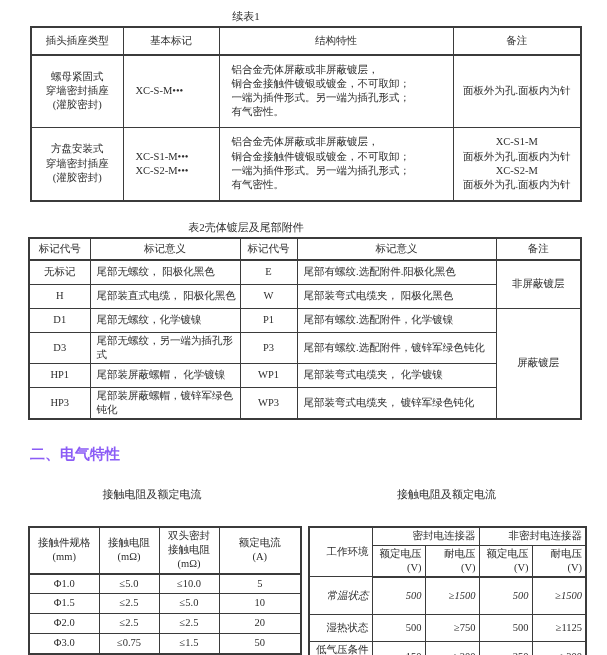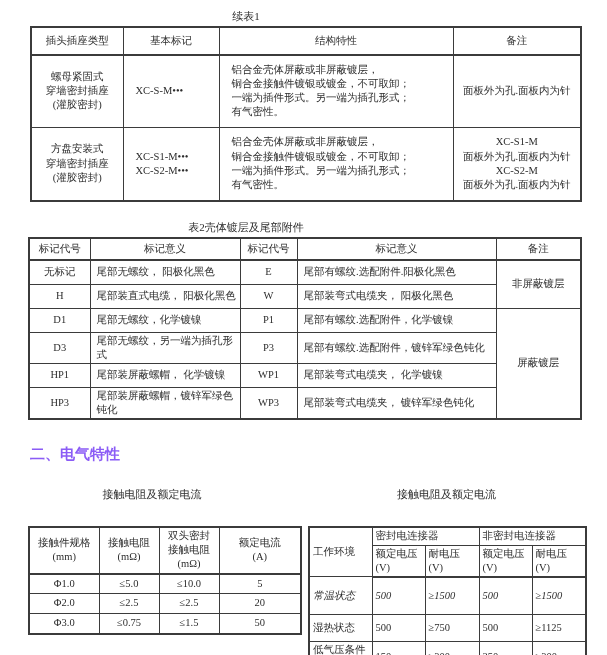--- a/index.html
+++ b/index.html
@@ -74,21 +74,21 @@
   #table3 tr.d   { height:20px;border-radius:7px; }
   #table3 th, #table3 td { text-align:center; }
 
   
   #table4 { left:308px; top:526px; width:277px; }
   #table4 tr.h1 { height:18px; }
   #table4 tr.h2 { height:30px;padding-left:32px; }
   #table4 tr.d1 { height:38px;font-style:italic; }
   #table4 tr.d2 { height:27px; }
   #table4 tr.d3 { height:31px; }
-  #table4 th, #table4 td { text-align:left; }
+  #table4 th, #table4 td { text-align:right; }
 </style>
 </head>
 <body>
 
 <div class="page">
 
   <div class="tcaption" id="cap-t1">续表1</div>
 
   <table id="table1">
     <colgroup>
@@ -216,20 +216,26 @@
       <th>额定电流
 (A)</th>
     </tr>
     <tr class="d">
       <td>Φ1.0</td>
       <td>≤5.0</td>
       <td>≤10.0</td>
       <td>5</td>
     </tr>
     <tr class="d">
+      <td>Φ1.5</td>
+      <td>≤2.5</td>
+      <td>≤5.0</td>
+      <td>10</td>
+    </tr>
+    <tr class="d">
       <td>Φ2.0</td>
       <td>≤2.5</td>
       <td>≤2.5</td>
       <td>20</td>
     </tr>
     <tr class="d">
       <td>Φ3.0</td>
       <td>≤0.75</td>
       <td>≤1.5</td>
       <td>50</td>

